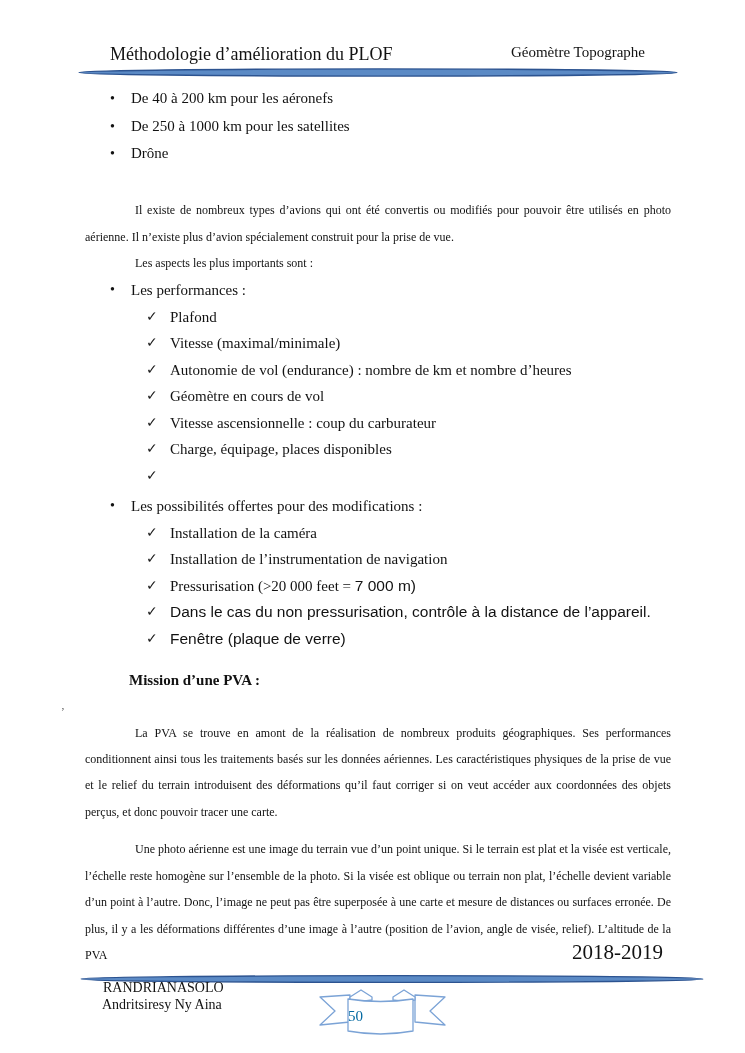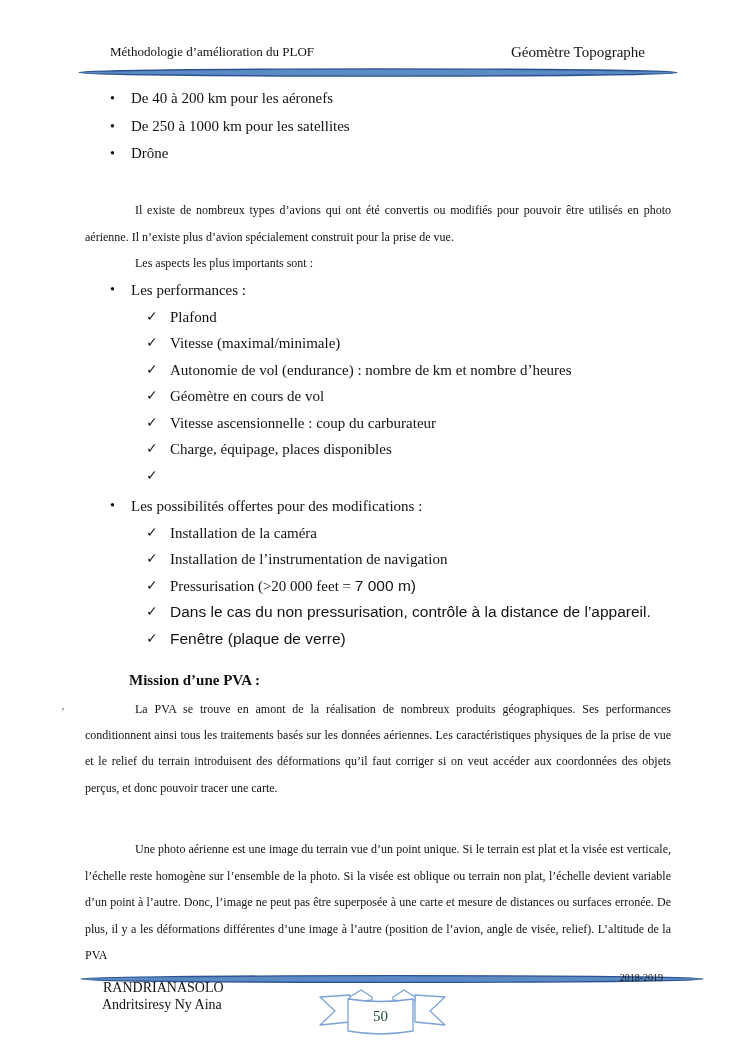--- a/index.html
+++ b/index.html
@@ -6,56 +6,56 @@
   .page{
     position:relative;
     width:745px;height:1053px;
     background:#ffffff;
     font-family:"Liberation Serif","DejaVu Serif",serif;
     color:#121212;
     overflow:hidden;
   }
   .abs{position:absolute;}
   
-  .hdr-left{left:110px;top:44px;font-size:13px;}
+  .hdr-left{left:110px;top:44px;font-size:18px;}
   .hdr-right{left:470px;top:44px;width:175px;text-align:right;font-size:15px;}
   .rule-top{left:78px;top:64px;width:600px;height:11px;}
   .rule-bottom{left:80px;top:970px;width:625px;height:10px;}
   
   .bullets-top{left:85px;top:85px;width:590px;}
   .b-row{position:relative;height:27.5px;line-height:27.5px;font-size:15px;padding-left:46px;}
   .b-dot{position:absolute;left:25px;top:0;font-size:14px;}
   
   .para{left:85px;top:0;width:586px;font-size:12px;text-align:justify;text-indent:50px;}
   .p-intro{top:197px;line-height:26.5px;}
   .p-aspects{top:250px;line-height:26.5px;text-align:left;}
-  .p-m1{top:696px;line-height:26.2px;}
+  .p-m1{top:720px;line-height:26.2px;}
   .p-m2{top:836px;line-height:26.6px;}
   
   .section{left:85px;width:600px;}
   .sec-0{top:277px;}
   .sec-1{top:493px;}
   .sec-bullet{position:relative;height:26.5px;line-height:26.5px;font-size:15px;padding-left:46px;}
   .sec-bullet .b-dot{left:25px;}
   .c-row{position:relative;height:26.6px;line-height:26.6px;font-size:15px;padding-left:85px;}
   .c-check{position:absolute;left:61px;top:0;font-size:14px;color:#1a1a1a;}
   .f-serif{font-family:"Liberation Serif","DejaVu Serif",serif;font-size:15px;margin-top:23px;}
   .f-sans{font-family:"Liberation Sans","DejaVu Sans",sans-serif;font-size:15.5px;}
   
   .mission-h{left:85px;top:672px;font-size:15px;font-weight:bold;margin-left:44px;}
   .stray{left:61px;top:705px;font-size:11px;color:#444;}
   
   .ft-name1{left:103px;top:980px;font-size:14px;}
   .ft-name2{left:102px;top:997px;font-size:14px;}
-  .ft-year{left:560px;top:972px;width:103px;text-align:right;font-size:10px;}
+  .ft-year{left:560px;top:940px;width:103px;text-align:right;font-size:21px;}
   .ribbon{left:310px;top:985px;width:145px;height:62px;}
   .ribbon svg{display:block;}
   .ribbon .pg{
     position:absolute;left:38px;top:16px;width:65px;height:30px;
-    text-align:center;line-height:30px;font-size:15px;color:#14532d;
+    text-align:left;line-height:30px;font-size:15px;color:#0369a1;
   }
 </style>
 </head>
 <body>
 
 <div class="page">
 
   <div class="abs hdr-left">Méthodologie d’amélioration du PLOF</div>
   <div class="abs hdr-right">Géomètre Topographe</div>
   <div class="abs rule-top">

